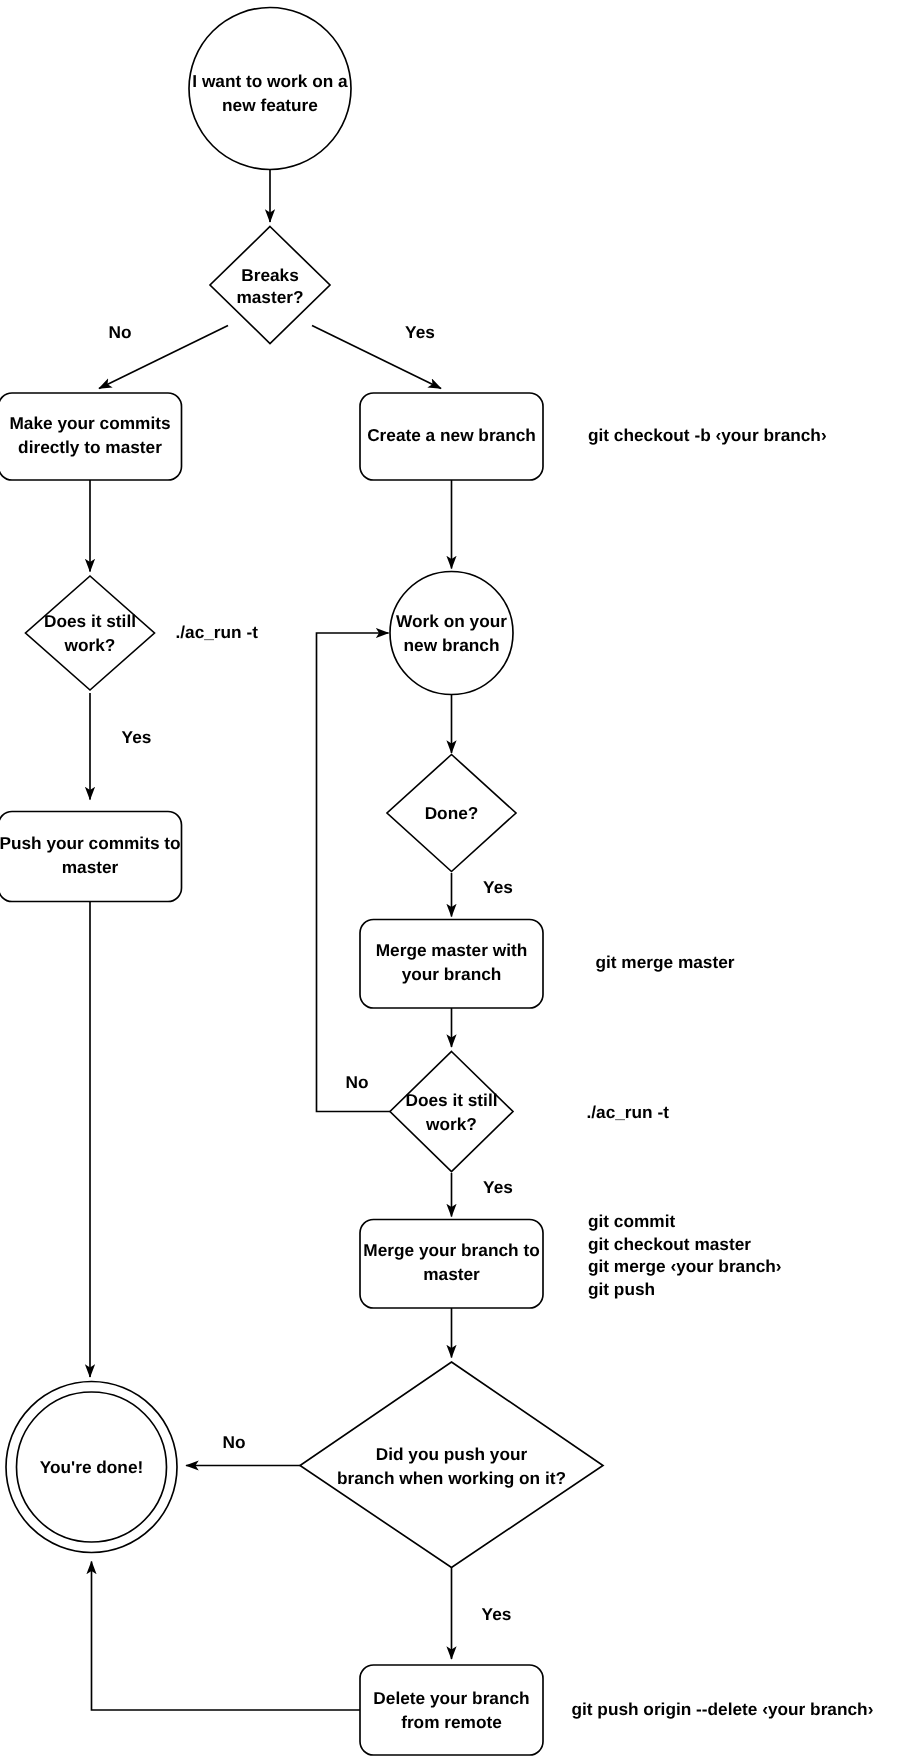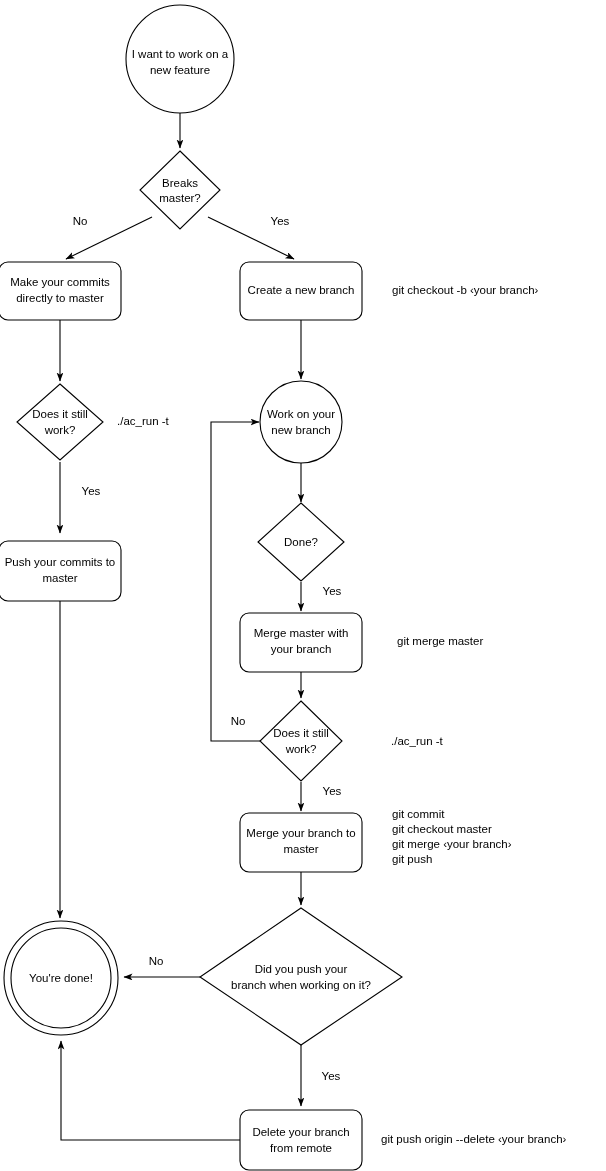--- a/index.html
+++ b/index.html
@@ -7,20 +7,21 @@
     padding: 0;
     background: #ffffff;
   }
   #diagram-root {
     position: relative;
     width: 606px;
     height: 1171px;
     background: #ffffff;
     overflow: hidden;
     font-family: "Liberation Sans", sans-serif;
+    font-weight: bold;
   }
   svg#flowchart {
     display: block;
     width: 606px;
     height: 1171px;
   }
   .shape {
     fill: #ffffff;
     stroke: #000000;
     stroke-width: 1.1;

